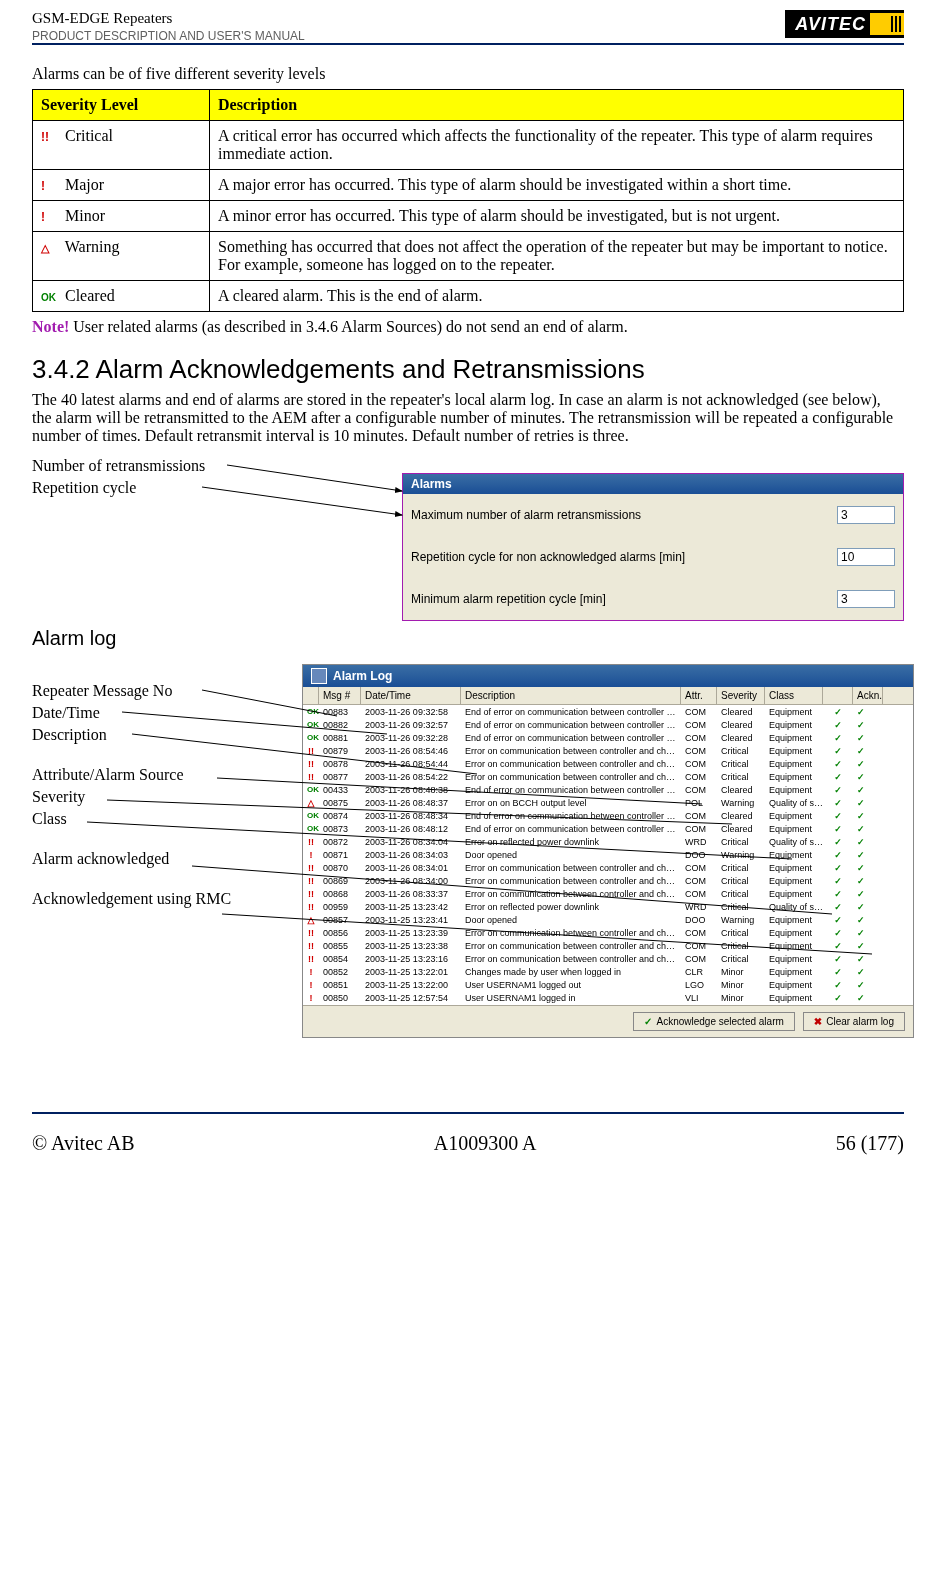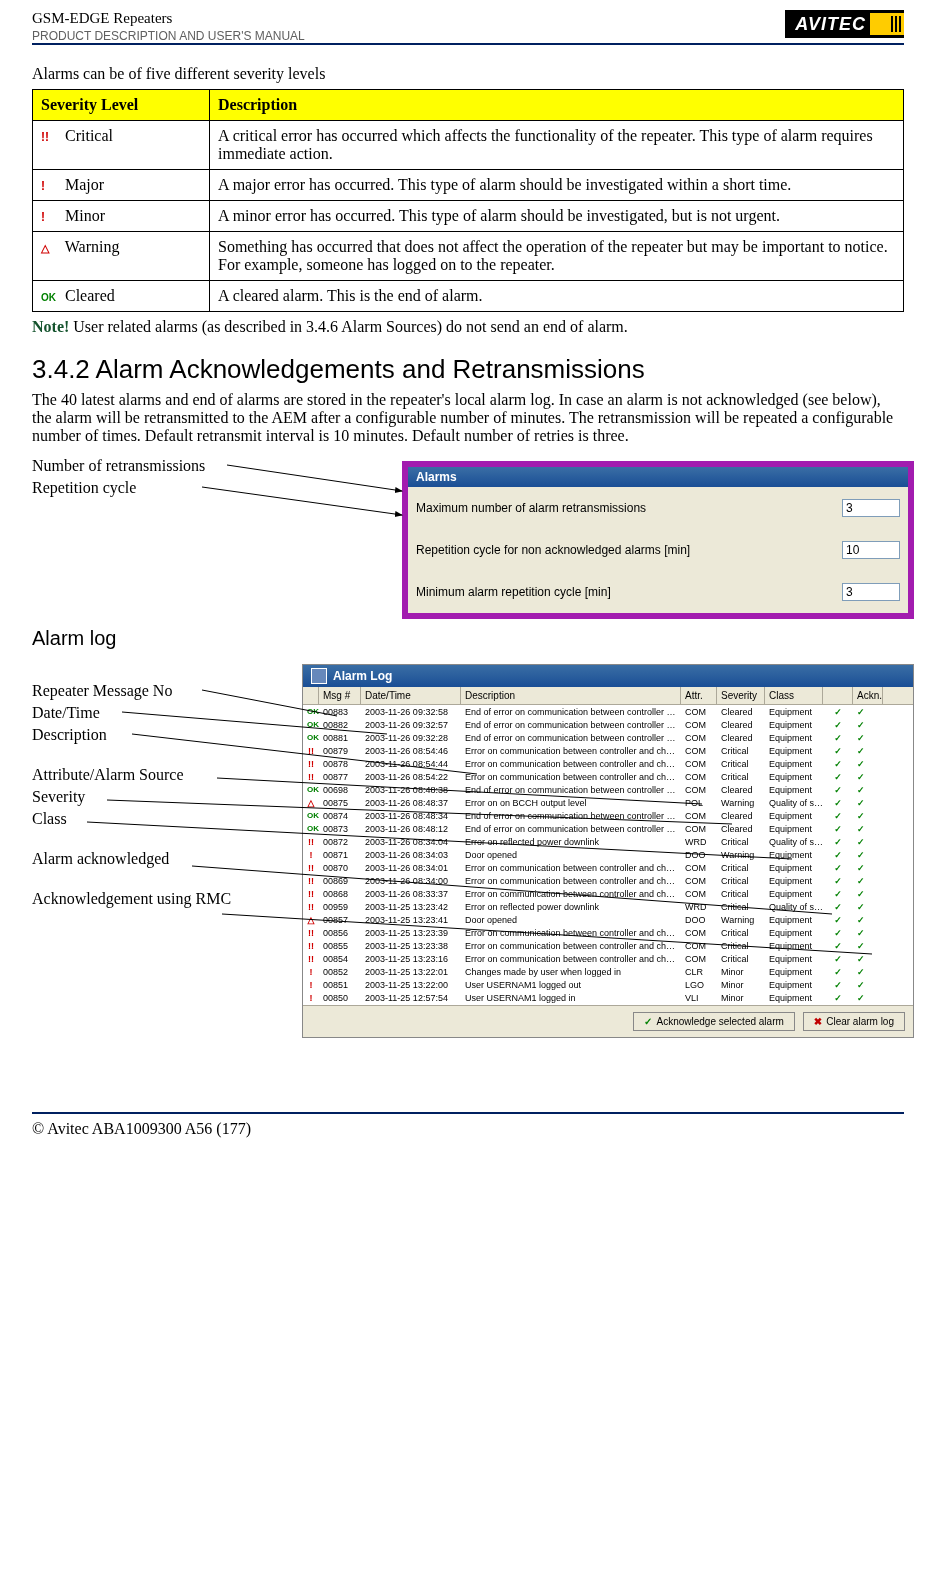--- a/index.html
+++ b/index.html
@@ -13,28 +13,28 @@
 .logo-badge::after{content:"";position:absolute;right:3px;top:3px;width:10px;height:16px;background:repeating-linear-gradient(to right,#000 0 2px,#ffcc00 2px 4px)}
 .intro{margin:0 0 6px}
 table.sev{border-collapse:collapse;width:100%;margin-bottom:6px}
 table.sev th,table.sev td{border:1px solid #000;padding:6px 8px;text-align:left;vertical-align:top}
 table.sev th{background:#ffff00;font-weight:bold}
 table.sev td:first-child{width:160px;white-space:nowrap}
 .ico{display:inline-block;font-family:Arial,sans-serif;font-weight:bold;font-size:12px;color:#d00000;width:20px;vertical-align:middle}
 .ico.ok{color:#008000;font-size:10px}
 .ico.warn{color:#d00000;font-size:11px}
 .note{margin:4px 0 18px}
-.note b{color:#14532d}
+.note b{color:#a21caf}
 h2{font-family:Arial,sans-serif;font-weight:normal;font-size:26px;margin:6px 0 6px}
 .para{margin:0 0 12px}
 .config-block{display:flex;align-items:flex-start;gap:0;margin-bottom:20px;position:relative;height:150px}
 .cfg-labels{width:370px;padding-top:0;font-size:16px}
 .cfg-labels div{margin-bottom:4px}
 .cfg-svg{position:absolute;left:170px;top:0;width:210px;height:120px;z-index:5}
-.cfg-panel{position:absolute;left:370px;top:4px;width:500px;font-family:Tahoma,Arial,sans-serif;font-size:12px;border:6px solid #a21caf}
+.cfg-panel{position:absolute;left:370px;top:16px;width:500px;font-family:Tahoma,Arial,sans-serif;font-size:12px;border:1px solid #a21caf}
 .cfg-title{background:linear-gradient(#3a6ea5,#1a4e95);color:#fff;font-weight:bold;padding:3px 8px;font-size:12px}
 .cfg-row{display:flex;align-items:center;background:#ece9d8;padding:12px 8px}
 .cfg-row span{flex:1}
 .cfg-row input{width:50px;font-size:12px;border:1px solid #7f9db9;padding:1px 3px;background:#fff}
 h3{font-family:Arial,sans-serif;font-weight:normal;font-size:20px;margin:12px 0 14px}
 .log-block{position:relative;height:420px}
 .log-labels{position:absolute;left:0;top:18px;font-size:16px;width:260px}
 .log-labels div{margin-bottom:4px;white-space:nowrap}
 .log-labels .gap{height:14px}
 .log-svg{position:absolute;left:0;top:0;width:880px;height:420px;z-index:10;pointer-events:none}
@@ -55,21 +55,21 @@
 .c6{width:58px;flex:none}
 .c7{width:30px;flex:none;text-align:center}
 .c8{width:30px;flex:none;}
 .log-footer{display:flex;justify-content:flex-end;gap:8px;padding:6px 8px;background:#ece9d8;border-top:1px solid #aca899}
 .log-btn{font-size:10px;padding:3px 10px;border:1px solid #888;background:#ece9d8;display:flex;align-items:center;gap:4px}
 .chk{color:#008000;font-weight:bold}
 .cross{color:#c00000;font-weight:bold}
 .sev-crit{color:#d00000}
 .sev-ok{color:#008000;font-size:8px}
 .sev-wrn{color:#d00000}
-.ftr{display:flex;justify-content:flex-start;border-top:2px solid #002060;margin-top:28px;padding-top:6px;font-size:16px}
+.ftr{display:flex;justify-content:space-between;border-top:2px solid #002060;margin-top:28px;padding-top:18px;font-size:20px}
 </style>
 </head>
 <body>
 
 <div class="page">
   <div class="hdr">
     <div class="hdr-left">
       <div class="hdr-line1">GSM-EDGE Repeaters</div>
       <div class="hdr-line2">PRODUCT DESCRIPTION AND USER'S MANUAL</div>
     </div>
@@ -251,21 +251,21 @@
             <span class="c2">2003-11-26  08:54:22</span>
             <span class="c3">Error on communication between controller and ch…</span>
             <span class="c4">COM</span>
             <span class="c5">Critical</span>
             <span class="c6">Equipment</span>
             <span class="c7 chk">✓</span>
             <span class="c8 chk">✓</span>
           </div>
           <div class="log-row">
             <span class="c0 sev-ok">OK</span>
-            <span class="c1">00698</span>
+            <span class="c1">00433</span>
             <span class="c2">2003-11-26  08:48:38</span>
             <span class="c3">End of error on communication between controller …</span>
             <span class="c4">COM</span>
             <span class="c5">Cleared</span>
             <span class="c6">Equipment</span>
             <span class="c7 chk">✓</span>
             <span class="c8 chk">✓</span>
           </div>
           <div class="log-row">
             <span class="c0 sev-wrn">△</span>

